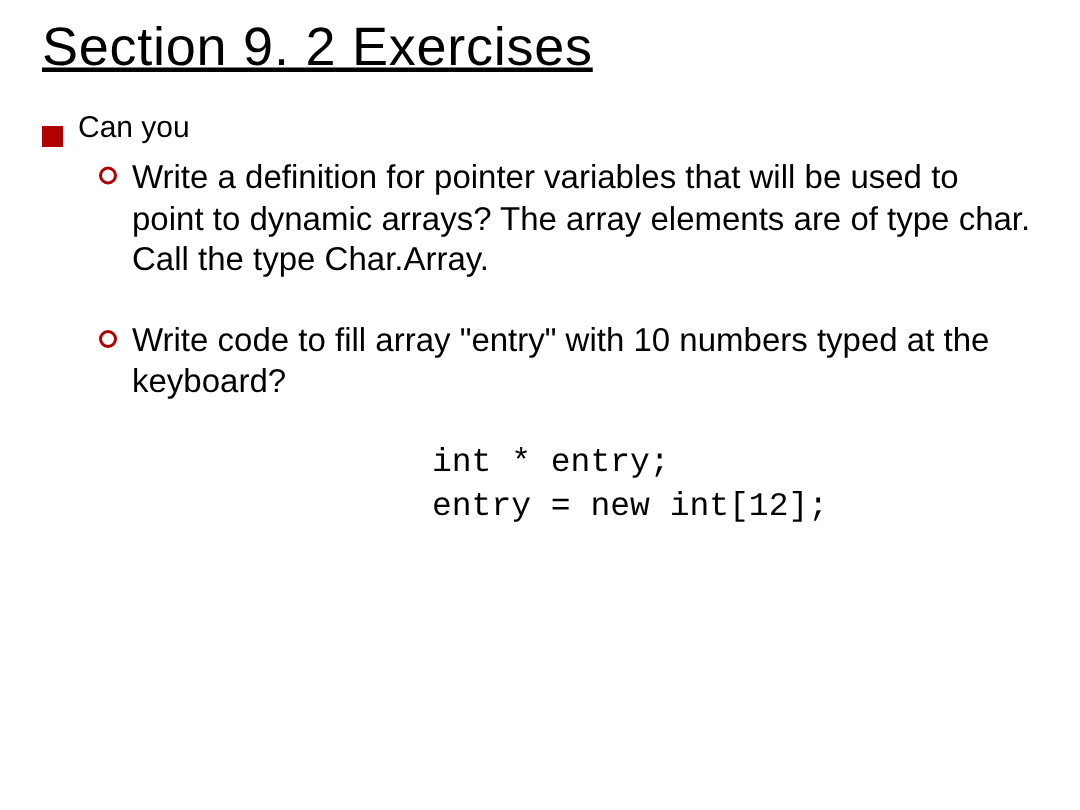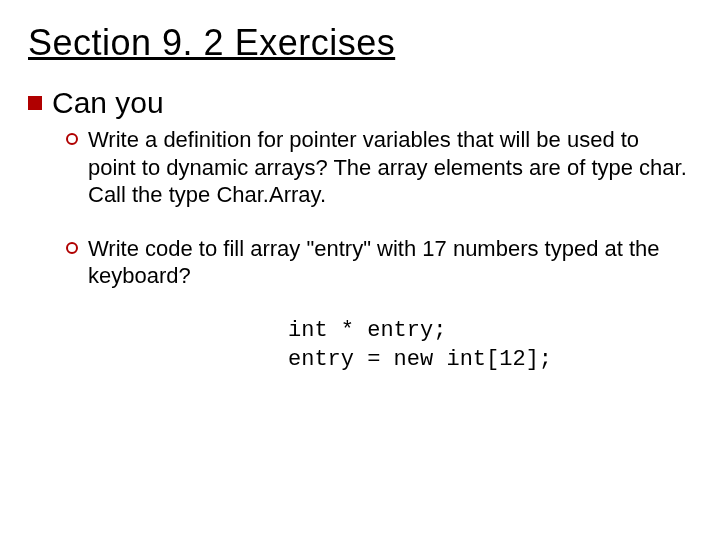--- a/index.html
+++ b/index.html
@@ -6,33 +6,33 @@
     margin: 0;
     padding: 0;
     width: 720px;
     height: 540px;
     background: #fff;
     font-family: "Comic Sans MS", "Comic Sans", cursive, sans-serif;
     color: #000;
   }
   .slide {
     box-sizing: border-box;
-    padding: 22px 28px 20px 28px;
+    padding: 10px 28px 20px 28px;
   }
   .title {
     font-size: 36px;
     text-decoration: underline;
     margin: 0 0 22px 0;
     font-weight: normal;
     letter-spacing: 0.5px;
   }
   .level1 {
     display: flex;
     align-items: flex-start;
-    font-size: 30px;
+    font-size: 20px;
     margin-bottom: 6px;
   }
   .sq-bullet {
     width: 14px;
     height: 14px;
     background: #b00000;
     flex: 0 0 auto;
     margin-top: 10px;
     margin-right: 10px;
   }
@@ -75,19 +75,19 @@
     <span>Can you</span>
   </div>
 
   <div class="level2">
     <span class="circ-bullet"></span>
     <span>Write a definition for pointer variables that will be used to point to dynamic arrays?  The array elements are of type char.  Call the type Char.Array.</span>
   </div>
 
   <div class="level2">
     <span class="circ-bullet"></span>
-    <span>Write code to fill array "entry" with 17 numbers typed at the keyboard?</span>
+    <span>Write code to fill array "entry" with 10 numbers typed at the keyboard?</span>
   </div>
 
   <div class="code">int * entry;
 entry = new int[12];</div>
 
 </div>
 
 </body></html>

